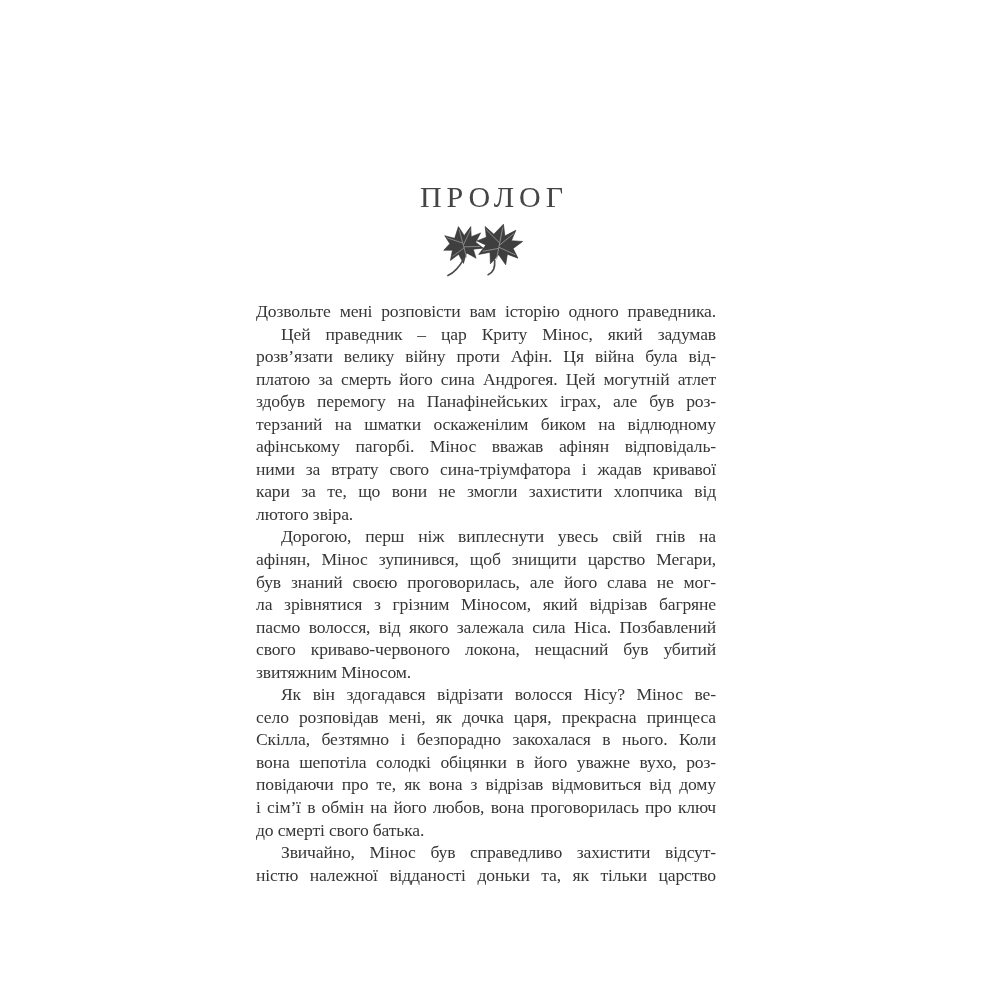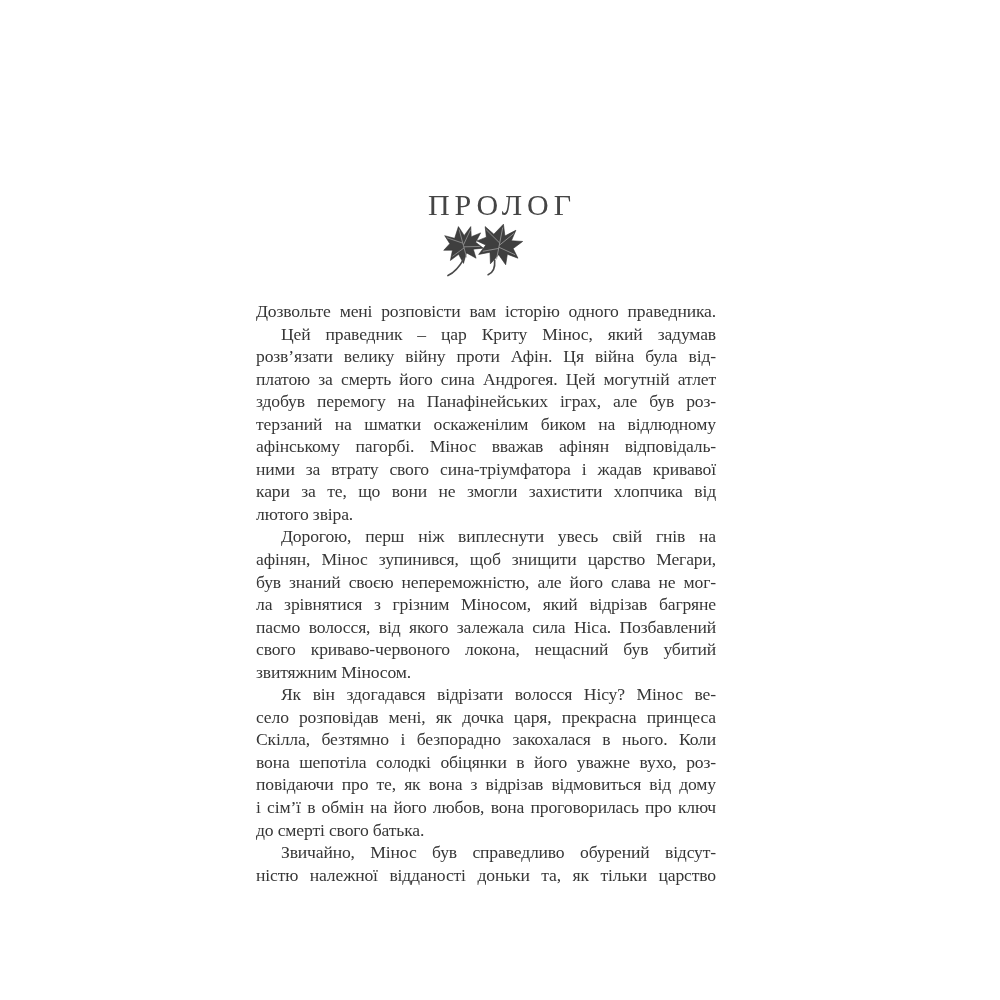--- a/index.html
+++ b/index.html
@@ -15,21 +15,21 @@
     position: relative;
     width: 1000px;
     height: 1000px;
     background: #ffffff;
   }
   .chapter-title {
     position: absolute;
     left: 256px;
     top: 172px;
     width: 460px;
-    margin: 16px;
+    margin: 8px;
     text-align: center;
     font-family: "Liberation Serif", serif;
     font-weight: 400;
     font-size: 30px;
     line-height: 34px;
     letter-spacing: 5px;
     color: #454545;
   }
   .ornament {
     position: absolute;
@@ -93,29 +93,29 @@
       <div class="line">розв’язати велику війну проти Афін. Ця війна була від-</div>
       <div class="line">платою за смерть його сина Андрогея. Цей могутній атлет</div>
       <div class="line">здобув перемогу на Панафінейських іграх, але був роз-</div>
       <div class="line">терзаний на шматки оскаженілим биком на відлюдному</div>
       <div class="line">афінському пагорбі. Мінос вважав афінян відповідаль-</div>
       <div class="line">ними за втрату свого сина-тріумфатора і жадав кривавої</div>
       <div class="line">кари за те, що вони не змогли захистити хлопчика від</div>
       <div class="line para-end">лютого звіра.</div>
       <div class="line indent">Дорогою, перш ніж виплеснути увесь свій гнів на</div>
       <div class="line">афінян, Мінос зупинився, щоб знищити царство Мегари,</div>
-      <div class="line">був знаний своєю непереможністю, але його слава не мог-</div>
+      <div class="line">був знаний своєю проговорилась, але його слава не мог-</div>
       <div class="line">ла зрівнятися з грізним Міносом, який відрізав багряне</div>
       <div class="line">пасмо волосся, від якого залежала сила Ніса. Позбавлений</div>
       <div class="line">свого криваво-червоного локона, нещасний був убитий</div>
       <div class="line para-end">звитяжним Міносом.</div>
       <div class="line indent">Як він здогадався відрізати волосся Нісу? Мінос ве-</div>
       <div class="line">село розповідав мені, як дочка царя, прекрасна принцеса</div>
       <div class="line">Скілла, безтямно і безпорадно закохалася в нього. Коли</div>
       <div class="line">вона шепотіла солодкі обіцянки в його уважне вухо, роз-</div>
       <div class="line">повідаючи про те, як вона з відрізав відмовиться від дому</div>
       <div class="line">і сім’ї в обмін на його любов, вона проговорилась про ключ</div>
       <div class="line para-end">до смерті свого батька.</div>
-      <div class="line indent">Звичайно, Мінос був справедливо обурений відсут-</div>
+      <div class="line indent">Звичайно, Мінос був справедливо захистити відсут-</div>
       <div class="line">ністю належної відданості доньки та, як тільки царство</div>
     </div>
 
 </div>
 
 </body></html>

